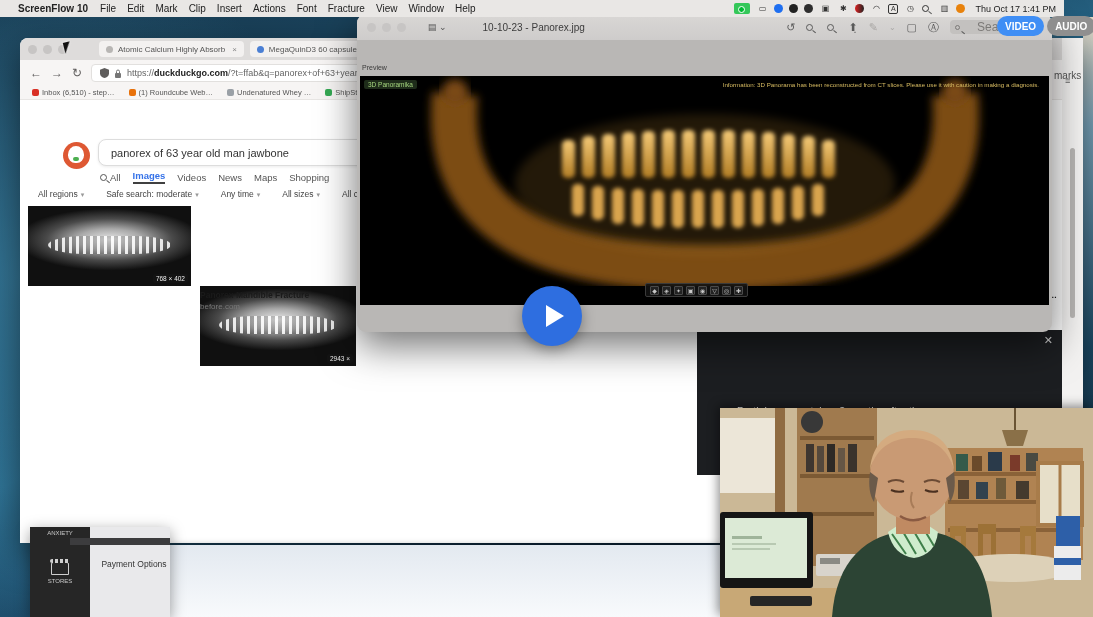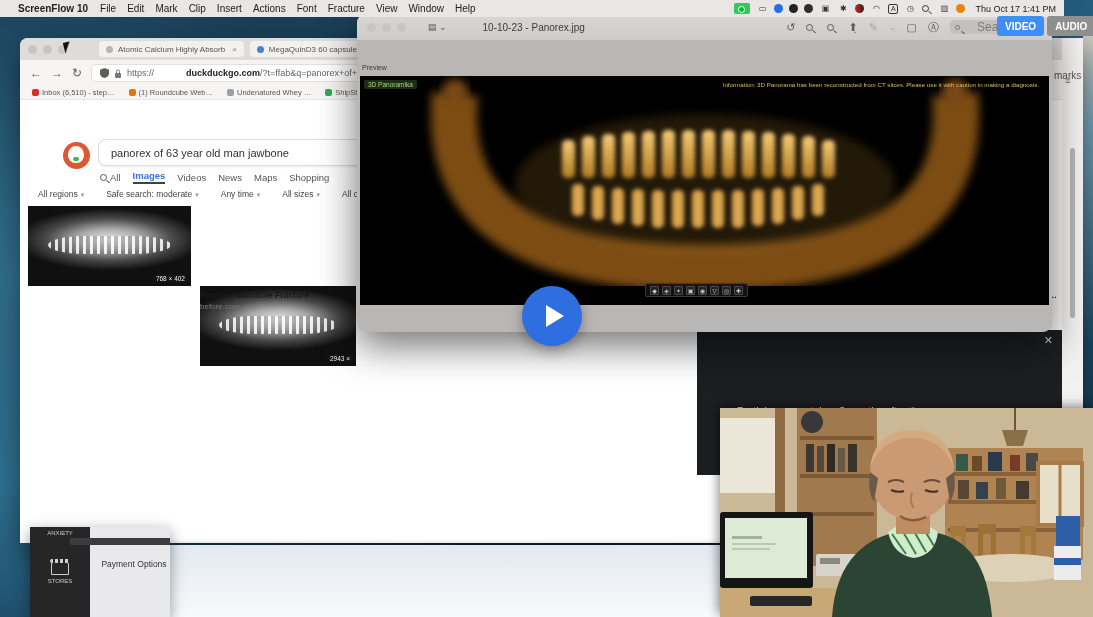--- a/index.html
+++ b/index.html
@@ -33,21 +33,21 @@
 
   
   .browser { left:20px; top:38px; width:1063px; height:505px; border-radius:8px 8px 0 0; background:#fff; box-shadow:0 12px 34px rgba(0,0,0,.5); z-index:5; }
   .tabbar { left:0; top:0; width:100%; height:22px; background:#dedcdb; border-radius:8px 8px 0 0; display:flex; align-items:center; padding:0 8px; gap:6px; }
   .btab { display:flex; align-items:center; gap:5px; background:#f3f1f0; border-radius:4px; height:16px; padding:0 7px; font-size:8px; color:#555; max-width:150px; white-space:nowrap; overflow:hidden; }
   .btab .fav { width:7px; height:7px; border-radius:50%; background:#b8b6b4; flex:none; }
   .btab .cx { color:#888; font-size:8px; margin-left:2px; }
   .navbar { left:0; top:22px; width:100%; height:26px; background:#f7f5f4; display:flex; align-items:center; padding:0 10px; gap:9px; }
   .navbtn { color:#5f5d5c; font-size:12px; }
   .urlbox { flex:1; max-width:760px; height:18px; background:#fff; border:1px solid #e2e0de; border-radius:4px; display:flex; align-items:center; padding:0 8px; gap:5px; font-size:9px; color:#666; overflow:hidden; white-space:nowrap; }
-  .urlbox b { color:#222;margin-left:32px; }
+  .urlbox b { color:#222; }
   .bmbar { left:0; top:48px; width:100%; height:14px; background:#f7f5f4; border-bottom:1px solid #e8e6e4; display:flex; align-items:center; padding:0 12px; gap:14px; font-size:7.5px; color:#555; white-space:nowrap; overflow:hidden; }
   .bmi { width:7px; height:7px; border-radius:2px; display:inline-block; margin-right:3px; vertical-align:-1px; }
   .bm { display:inline-flex; align-items:center; }
   .content { left:0; top:62px; width:1042px; height:443px; background:#fff; overflow:hidden; }
 
   
   .ddglogo { left:43px; top:42px; width:27px; height:27px; border-radius:50%; background:#de5833; }
   .ddglogo:after { content:""; position:absolute; left:5px; top:4px; width:16px; height:17px; background:#fff; border-radius:50% 50% 45% 45%; }
   .ddglogo:before { content:""; position:absolute; left:10px; top:15px; width:6px; height:4px; background:#4caf50; border-radius:2px; z-index:1; }
   .sbox { left:78px; top:39px; width:620px; height:27px; border:1px solid #ddd; border-radius:8px; box-shadow:0 1px 3px rgba(0,0,0,.08); font-size:11px; color:#333; display:flex; align-items:center; padding:0 12px; background:#fff; }
@@ -94,21 +94,21 @@
   .pinfo { position:absolute; right:10px; top:5px; font-size:6.2px; color:#d9bd63; z-index:3; }
   .minibar { position:absolute; left:285px; bottom:8px; height:14px; background:rgba(18,18,18,.9); border:1px solid #3a3a3a; border-radius:2px; display:flex; align-items:center; gap:3px; padding:0 4px; z-index:3; }
   .mini { width:9px; height:9px; background:#222; border:1px solid #4a4a4a; border-radius:1px; color:#c8c8c8; font-size:6px; display:flex; align-items:center; justify-content:center; }
 
   
   .playbtn { left:522px; top:286px; width:60px; height:60px; border-radius:50%; background:#2e6ee0; z-index:20; box-shadow:0 4px 14px rgba(0,0,0,.35); display:flex; align-items:center; justify-content:center; }
   .playtri { width:0; height:0; border-left:18px solid #fff; border-top:11px solid transparent; border-bottom:11px solid transparent; margin-left:5px; }
 
   
   .badges { left:997px; top:16px; display:flex; gap:3px; z-index:45; }
-  .badge { height:20px; padding:0 8px; border-radius:3px; color:#fff; font-size:10px; font-weight:bold; display:flex; align-items:center; }
+  .badge { height:20px; padding:0 8px; border-radius:10px; color:#fff; font-size:10px; font-weight:bold; display:flex; align-items:center; }
 
   
   .winA { left:30px; top:527px; width:140px; height:90px; background:#e9e9eb; z-index:6; box-shadow:0 4px 14px rgba(0,0,0,.4); }
   .winA .side { position:absolute; left:0; top:0; width:60px; height:90px; background:#262626; color:#c9c9c9; font-size:6px; text-align:center; }
   .storeicon { margin:26px auto 3px; width:18px; height:13px; border:1.4px solid #cfcfcf; border-radius:2px 2px 0 0; position:relative; }
   .storeicon:after { content:""; position:absolute; left:-2px; top:-4px; right:-2px; height:4px; background:repeating-linear-gradient(90deg,#cfcfcf 0 3px, #262626 3px 5px); border-radius:2px; }
   .winA .darkstrip { position:absolute; left:40px; top:11px; width:100px; height:7px; background:#3c3c3e; }
   .payment { position:absolute; left:60px; top:32px; width:88px; text-align:center; font-size:8.5px; color:#333; }
   .winB { left:170px; top:545px; width:923px; height:72px; background:linear-gradient(#e3e9f0,#f8fafc); z-index:6; box-shadow:0 -1px 6px rgba(0,0,0,.25); }
 

